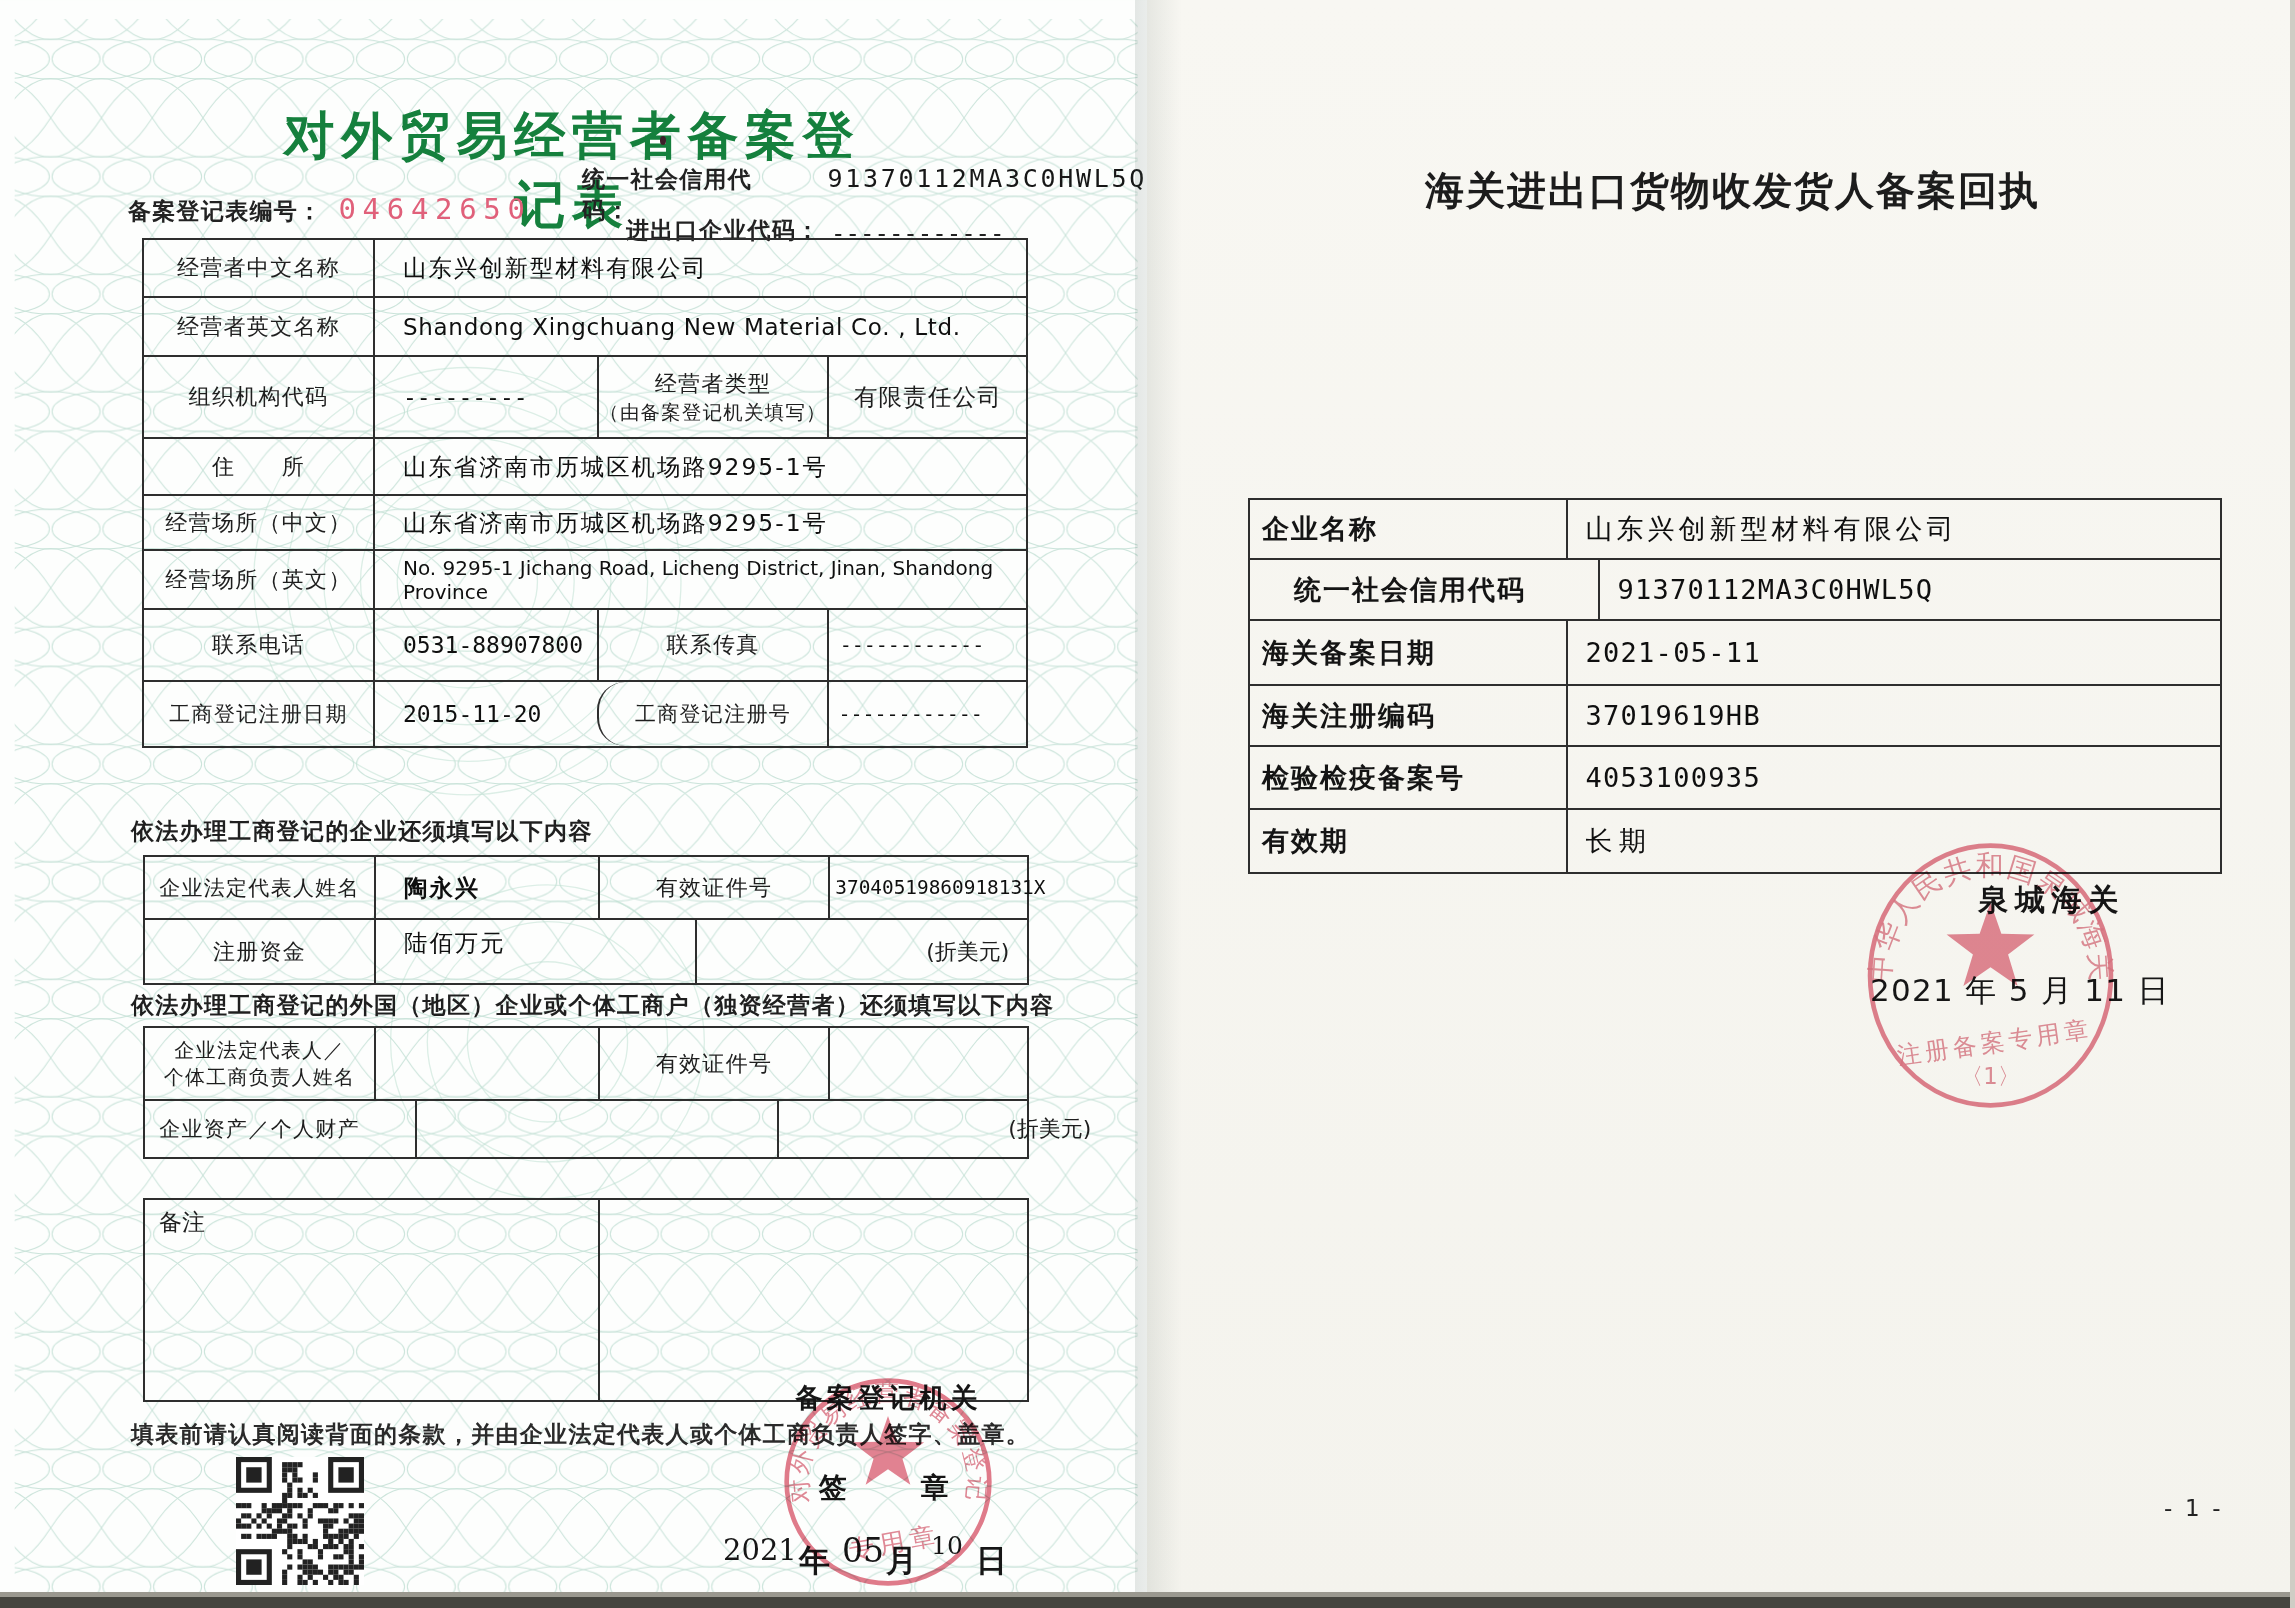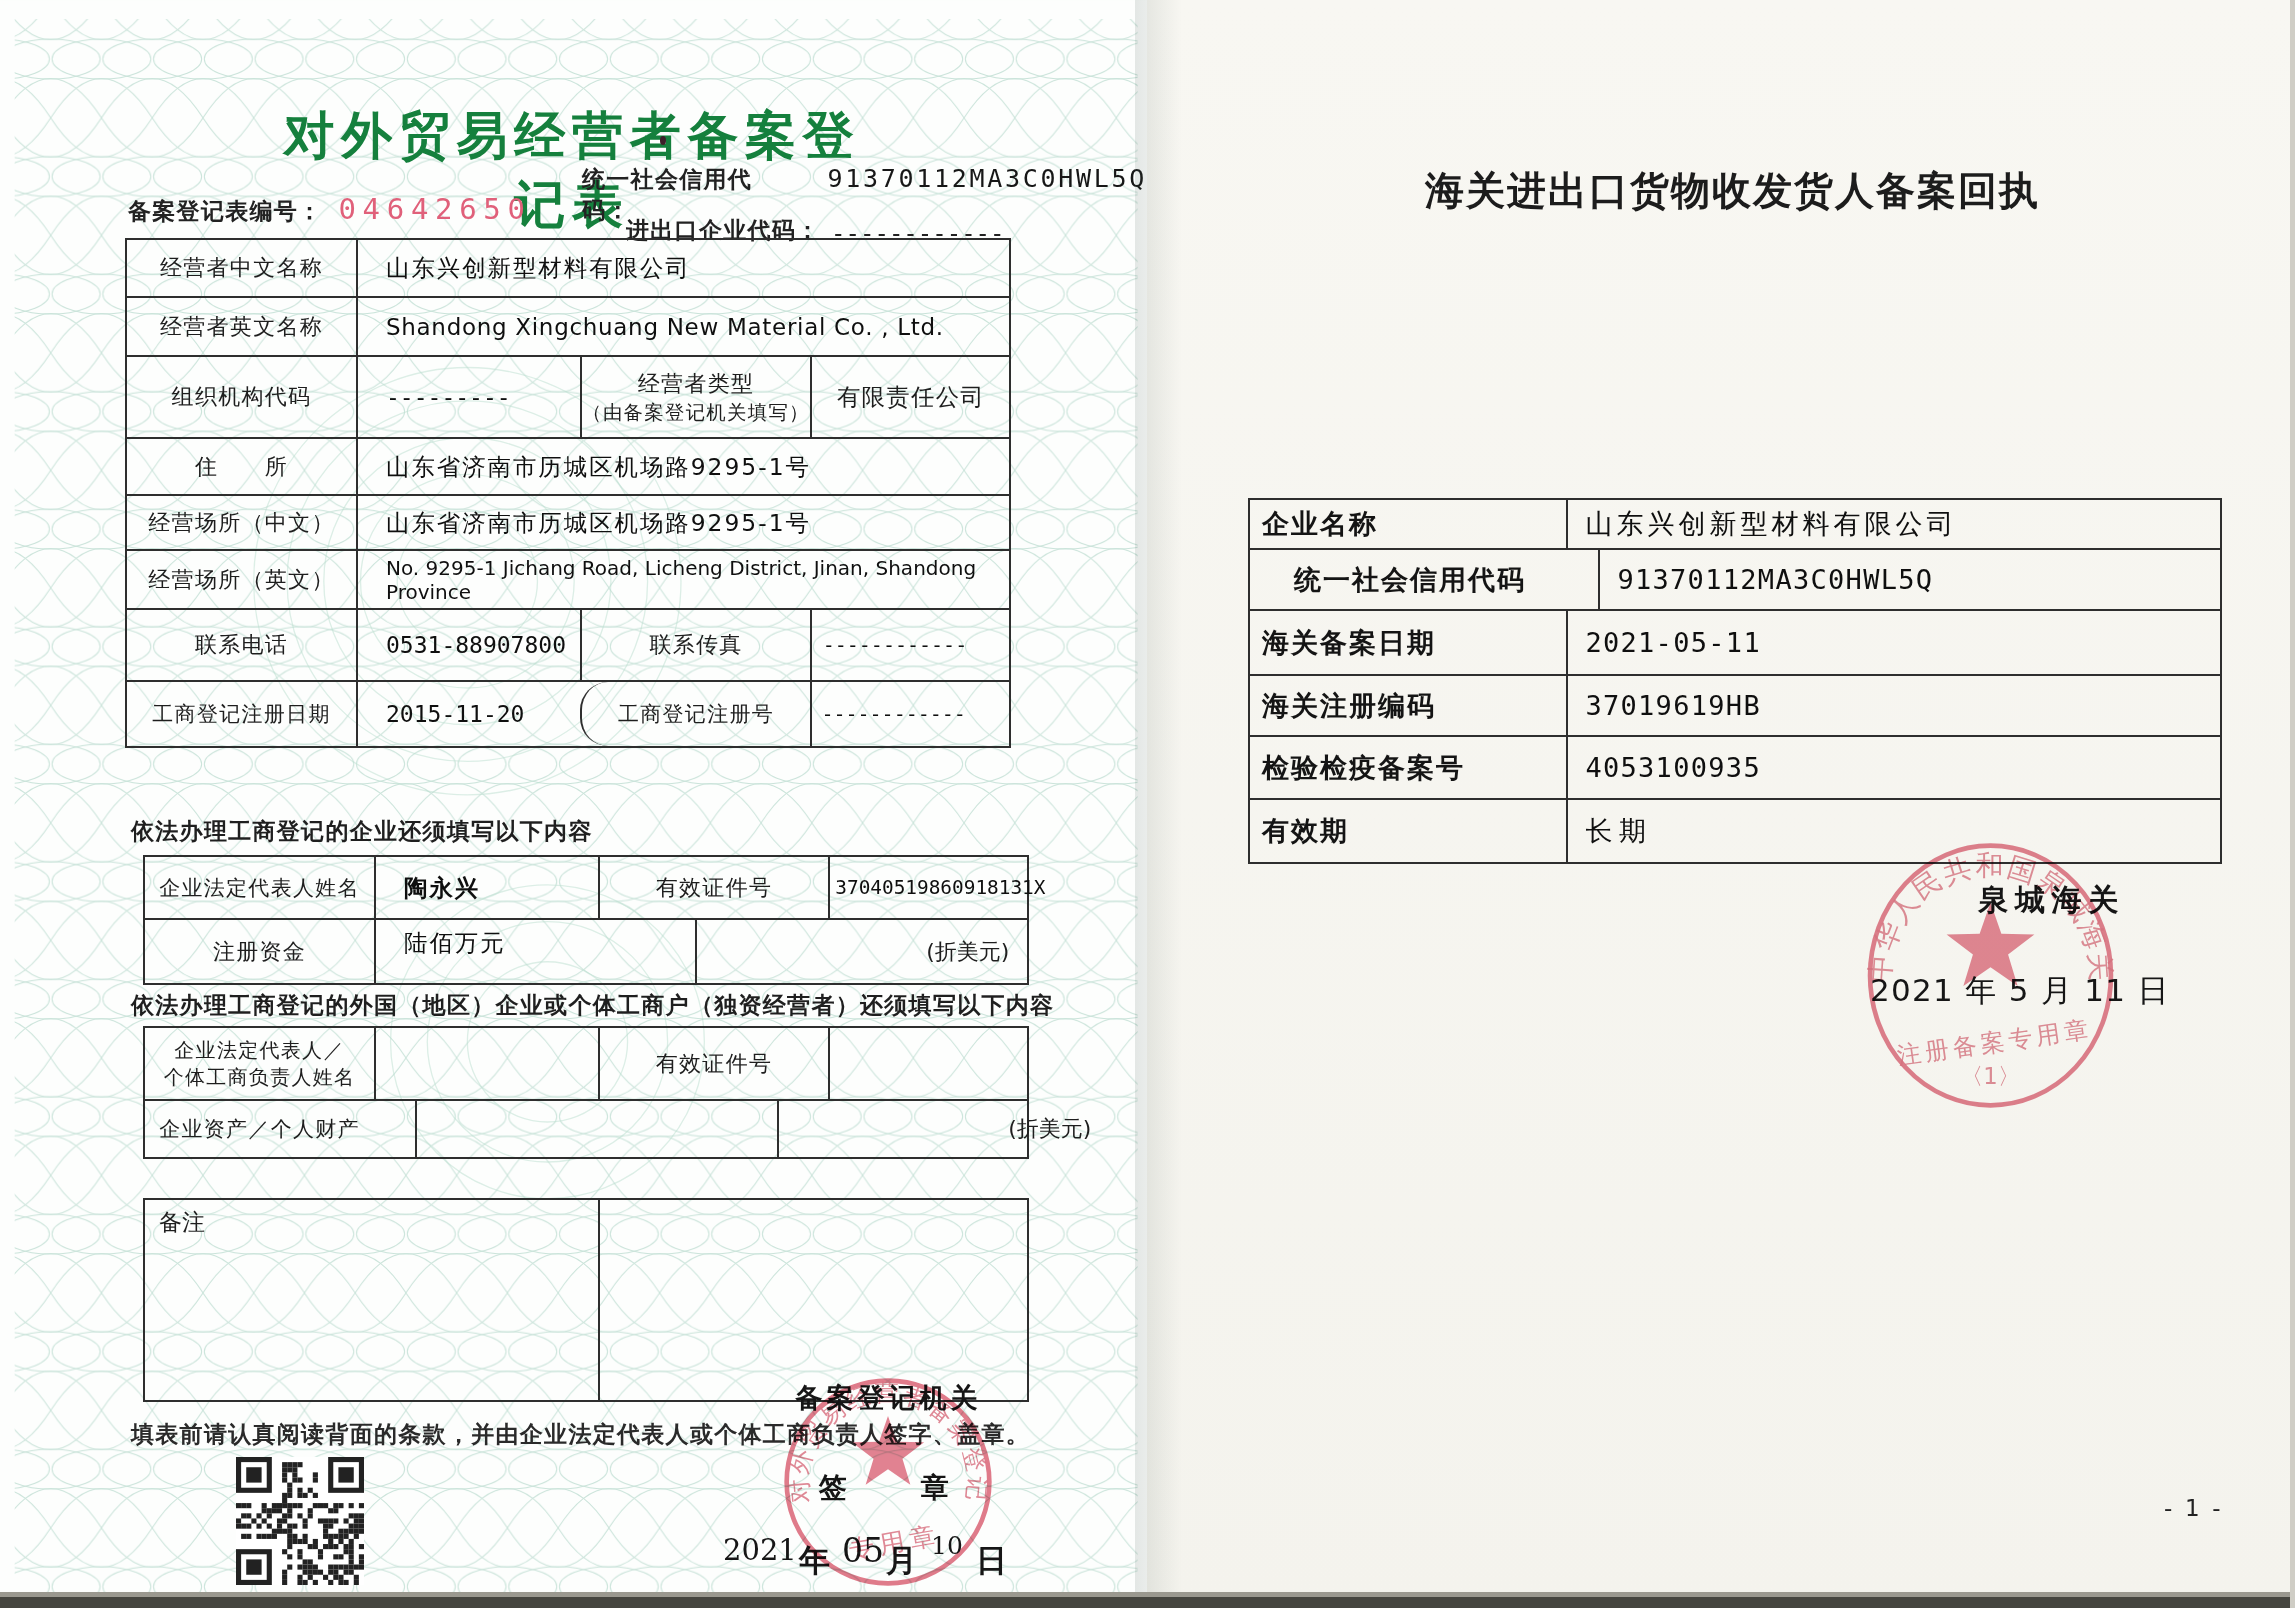--- a/index.html
+++ b/index.html
@@ -92,21 +92,21 @@
   </div>
   <div class="z hline" style="left:128px;top:192px;">
     <span class="hlab">备案登记表编号：</span>
     <span class="mono rednum">04642650</span>
   </div>
   <div class="z hline" style="left:626px;top:215px;">
     <span class="hlab">进出口企业代码：</span>
     <span class="mono dashval">------------</span>
   </div>
 
-  <div class="tbl" style="left:125px;top:238px;width:882px;">
+  <div class="tbl" style="left:142px;top:238px;width:882px;">
     <div class="trow" style="grid-template-columns:229px 653px;height:56px;">
       <div class="tcell lblc">经营者中文名称</div>
       <div class="tcell valc">山东兴创新型材料有限公司</div>
     </div>
     <div class="trow" style="grid-template-columns:229px 653px;height:57px;">
       <div class="tcell lblc">经营者英文名称</div>
       <div class="tcell valc" style="letter-spacing:0.7px;font-size:23px;">Shandong Xingchuang New Material Co. , Ltd.</div>
     </div>
     <div class="trow" style="grid-template-columns:229px 224px 230px 200px;height:80px;">
       <div class="tcell lblc">组织机构代码</div>
@@ -399,21 +399,21 @@
     </text>
     <polygon points="0,-60 14.11,-19.42 57.06,-18.54 22.83,7.42 35.27,48.54 0,24 -35.27,48.54 -22.83,7.42 -57.06,-18.54 -14.11,-19.42" transform="translate(0,-42) scale(0.95)" fill="#d9566b" opacity=".8"></polygon>
     <text x="-6" y="104" font-size="38" fill="#d96a7b" letter-spacing="8" text-anchor="middle" transform="rotate(-10)" opacity=".85">专用章</text>
   </svg>
 </div>
 
 <div class="page right">
   <div class="z rtitle" style="left:225px;top:164px;position:absolute;">海关进出口货物收发货人备案回执</div>
 
   <div class="tbl" style="left:101px;top:498px;width:970px;border-width:2px;">
-    <div class="trow" style="grid-template-columns:316px 654px;height:48px;">
+    <div class="trow" style="grid-template-columns:316px 654px;height:58px;">
       <div class="tcell rlbl">企业名称</div>
       <div class="tcell rval" style="letter-spacing:4px;">山东兴创新型材料有限公司</div>
     </div>
     <div class="trow" style="grid-template-columns:316px 654px;height:59px;padding-left:32px;">
       <div class="tcell rlbl">统一社会信用代码</div>
       <div class="tcell rval rvalmono">91370112MA3C0HWL5Q</div>
     </div>
     <div class="trow" style="grid-template-columns:316px 654px;height:63px;">
       <div class="tcell rlbl">海关备案日期</div>
       <div class="tcell rval rvalmono">2021-05-11</div>

